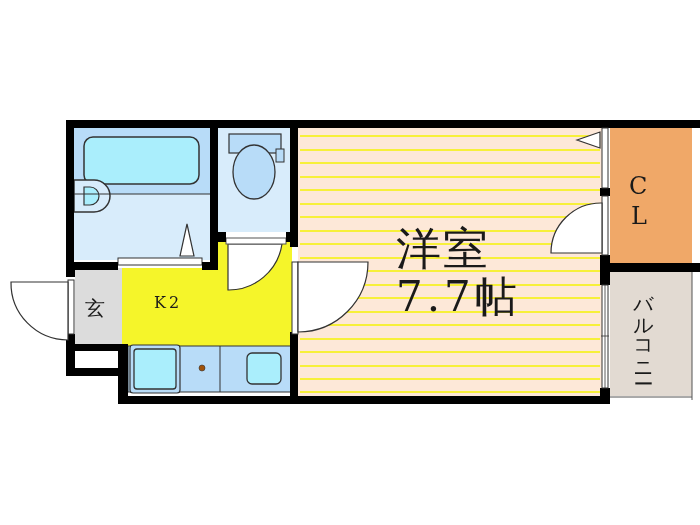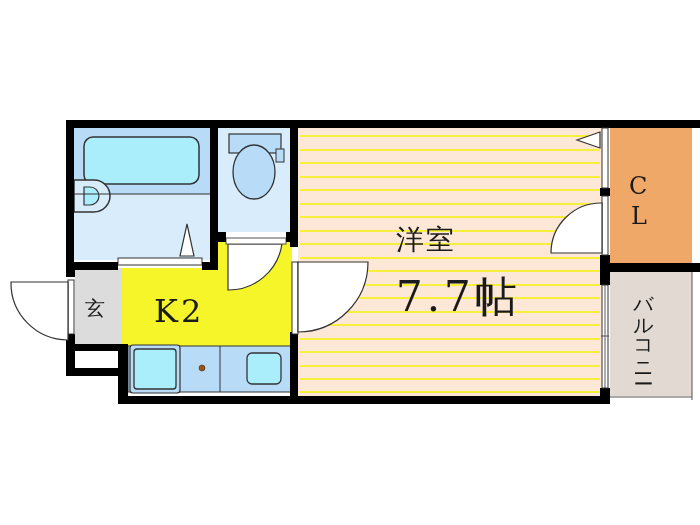--- a/index.html
+++ b/index.html
@@ -122,19 +122,19 @@
 
   <path d="M602 203 A50 50 0 0 0 551 253 L602 253 Z" fill="#ffffff" stroke="#333" stroke-width="1.2"></path>
 
   <rect x="292" y="262" width="6" height="72" fill="#ffffff" stroke="#333" stroke-width="1"></rect>
   <path d="M298 262 L368 262 A70 70 0 0 1 298 332 Z" fill="#ffffff" stroke="#333" stroke-width="1.2"></path>
 
   <rect x="68" y="280" width="6" height="54" fill="#ffffff" stroke="#333" stroke-width="1"></rect>
   <path d="M68 282 L11 282 A57 57 0 0 0 68 340 Z" fill="#ffffff" stroke="#333" stroke-width="1.2"></path>
 </svg>
 
-<div class="lbl" style="left:396px;top:226px;font-size:28px;letter-spacing:2px;">洋室</div>
+<div class="lbl" style="left:396px;top:226px;font-size:45px;letter-spacing:2px;">洋室</div>
 <div class="lbl" style="left:396px;top:276px;font-size:42px;letter-spacing:4px;">7.7帖</div>
-<div class="lbl" style="left:154px;top:295px;font-size:32px;letter-spacing:3px;">K2</div>
+<div class="lbl" style="left:154px;top:295px;font-size:16px;letter-spacing:3px;">K2</div>
 <div class="lbl" style="left:85px;top:298px;font-size:20px;">玄</div>
 <div class="lbl" style="left:629px;top:174px;font-size:24px;">C</div>
 <div class="lbl" style="left:631px;top:204px;font-size:24px;">L</div>
 <div class="lbl" style="left:633px;top:282px;font-size:20px;writing-mode:vertical-rl;font-family:'DejaVu Sans',sans-serif;line-height:1.1;">バルコニー</div>
 
 </body></html>

